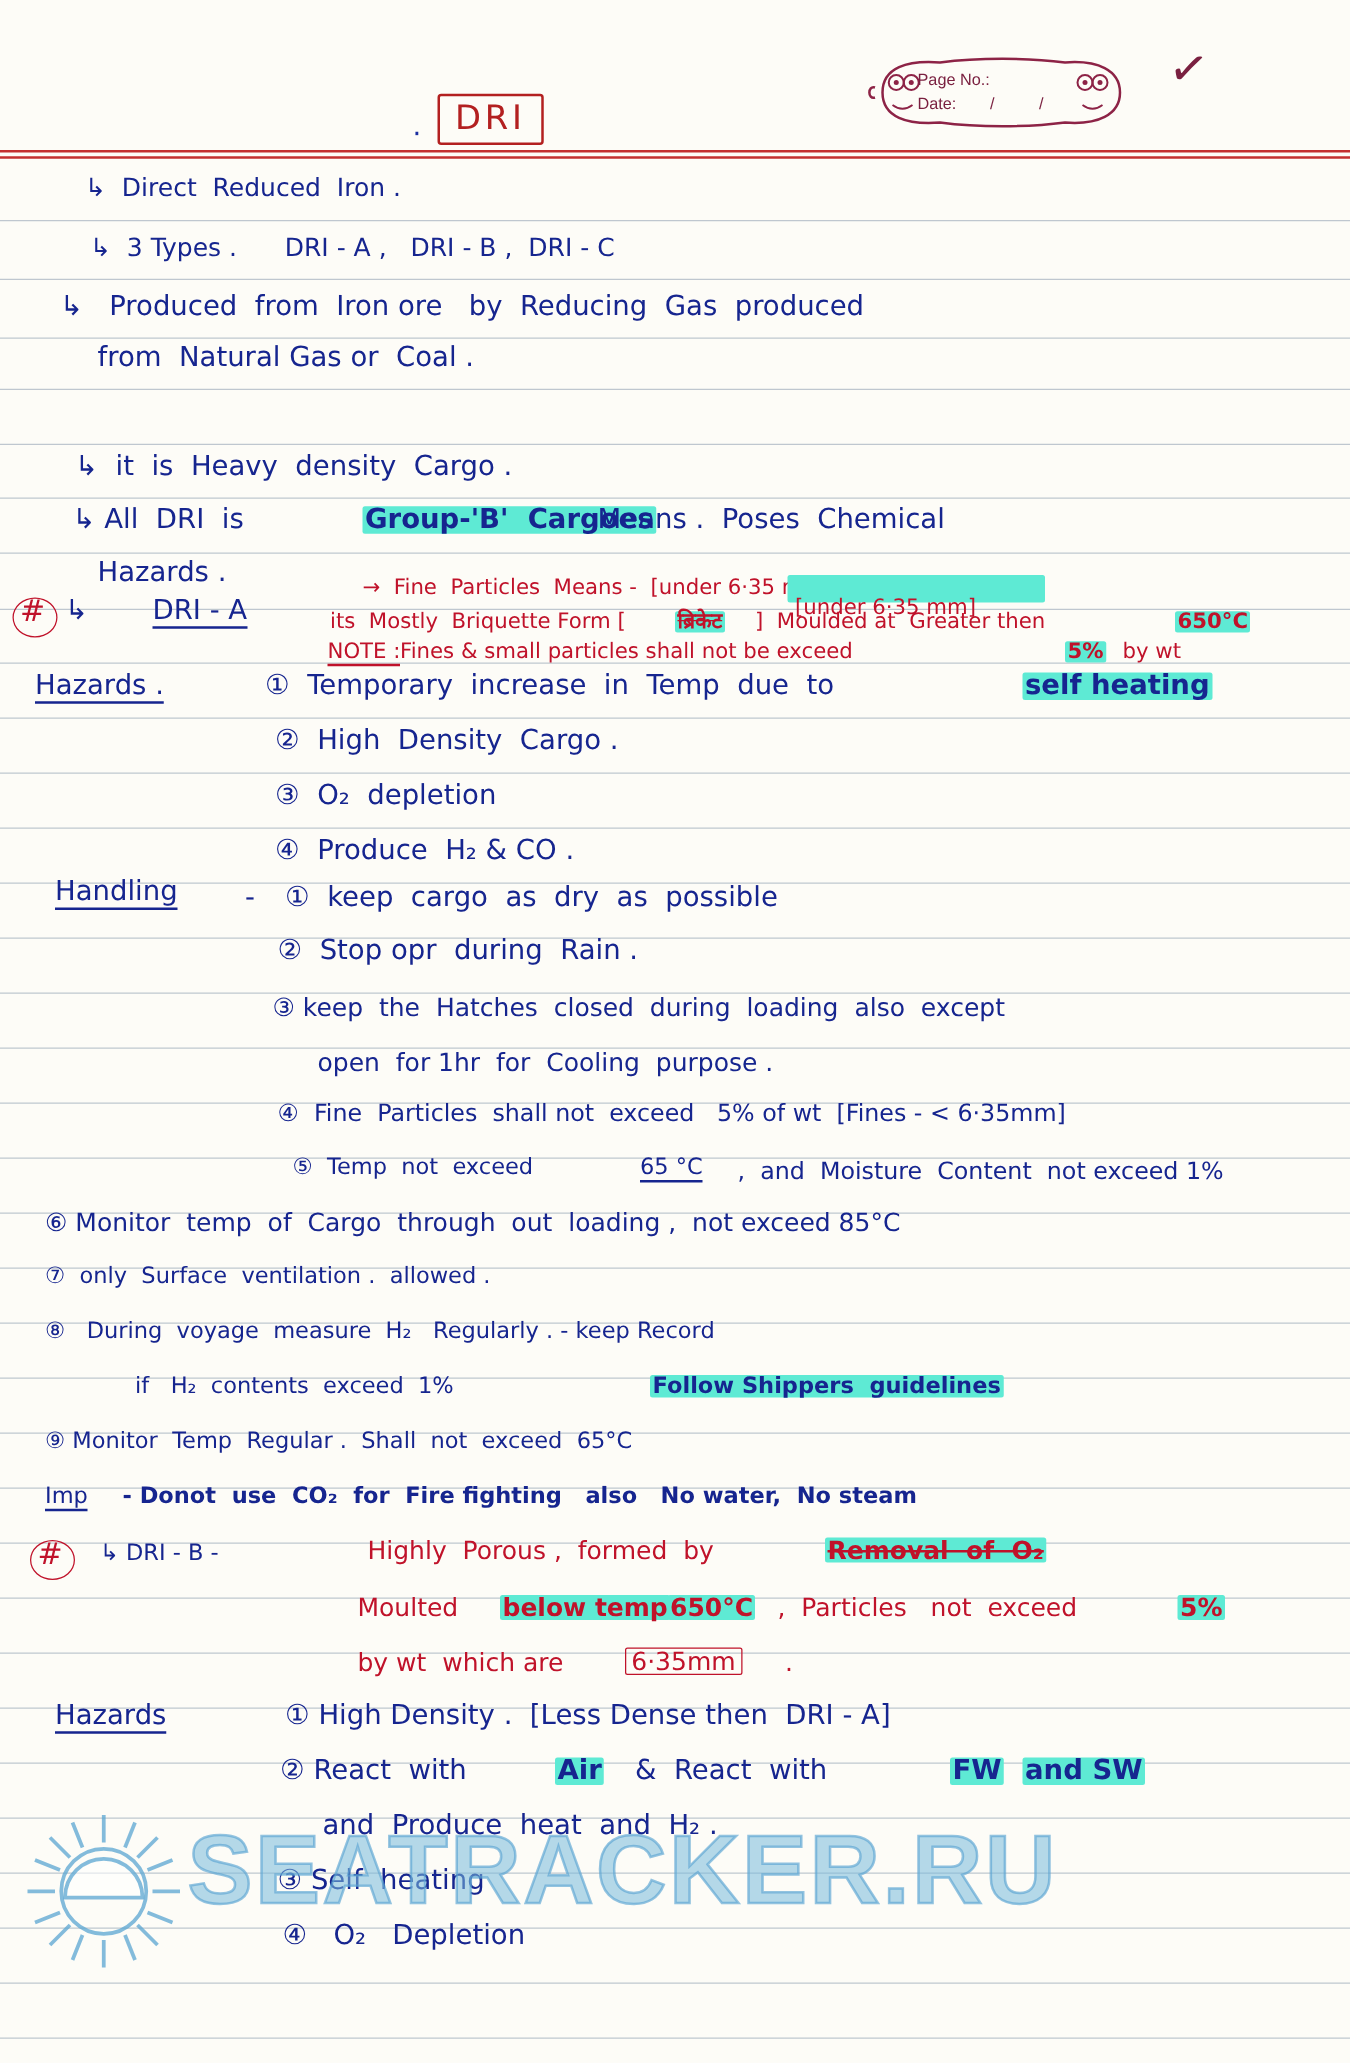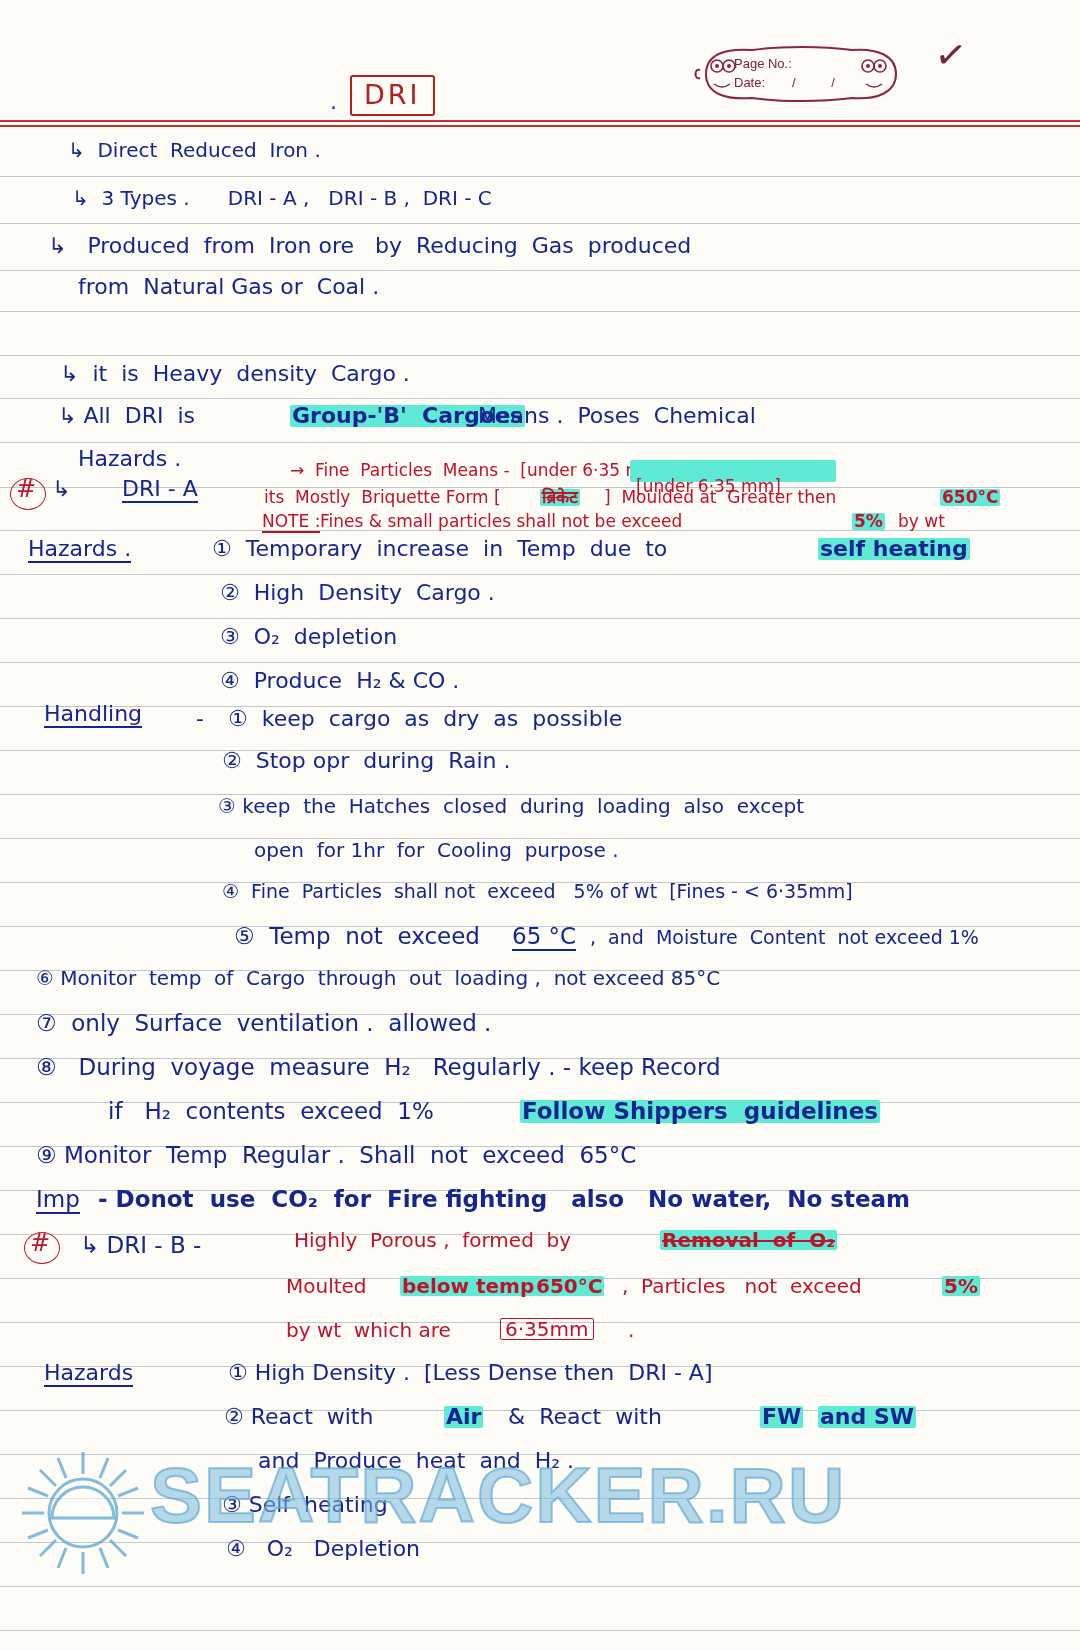--- a/index.html
+++ b/index.html
@@ -50,21 +50,21 @@
   .hw{
     position:absolute;
     font-family:"DejaVu Sans",sans-serif;
     color:#16258f;
     white-space:pre;
     line-height:1;
   }
   .red{color:#c0122a;}
   .f24{font-size:20px;}
   .f22{font-size:22px;}
-  .f21{font-size:23px;}
+  .f21{font-size:18px;}
   .f20{font-size:20px;}
   .f19{font-size:19px;}
   .f17{font-size:17px;}
   .hl{background:#5eead4;padding:0 2px;border-radius:2px;font-weight:bold;}
   .ul{border-bottom:2px solid currentColor;padding-bottom:1px;}
   .boxed{border:1.5px solid currentColor;padding:0 4px;border-radius:2px;}
   .strike{text-decoration:line-through;}
   .hashmark{
     position:absolute;font-size:24px;color:#c0122a;
   }

